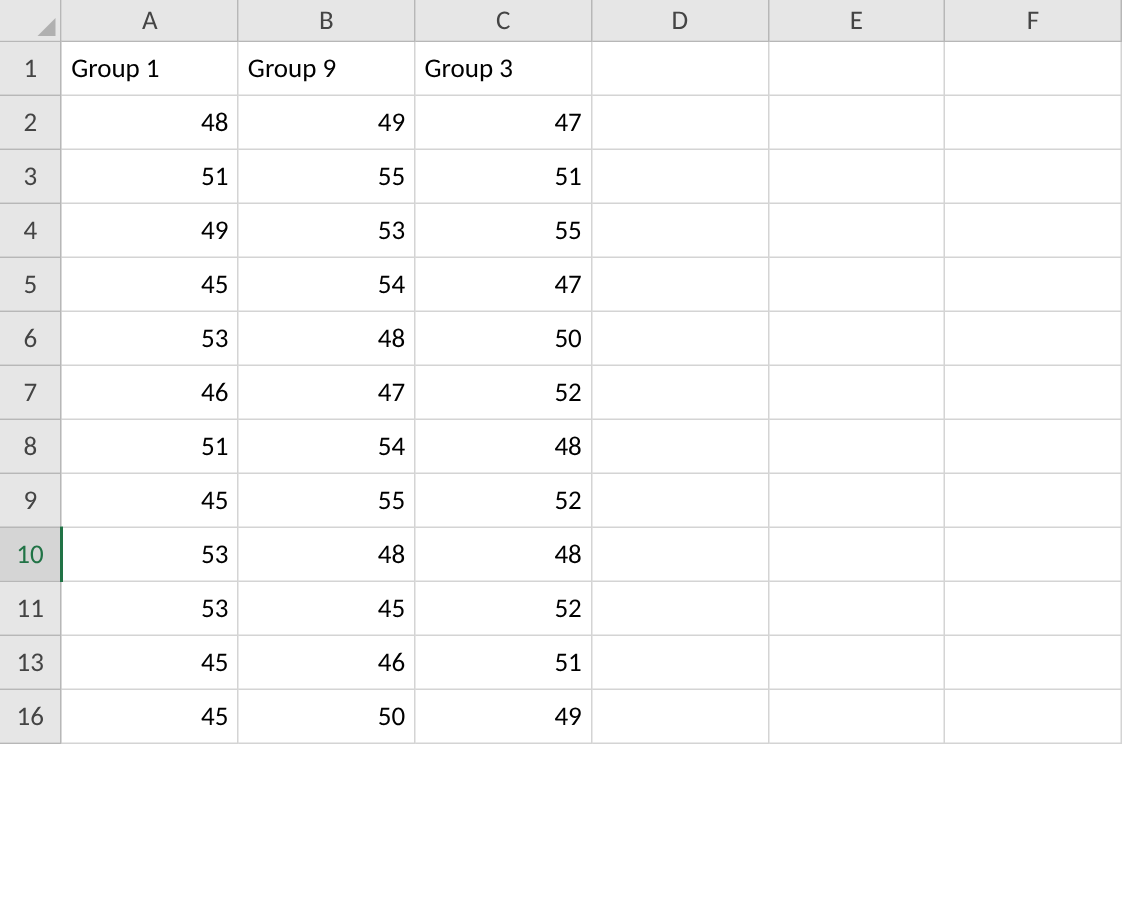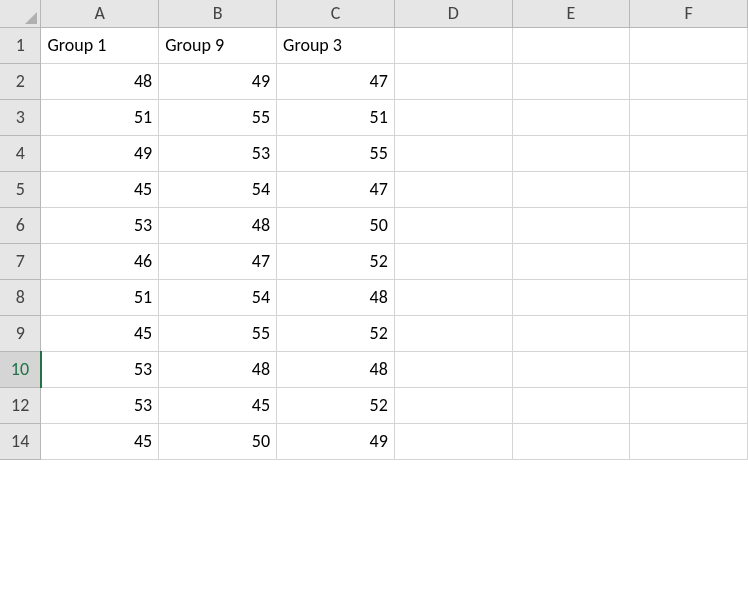--- a/index.html
+++ b/index.html
@@ -198,35 +198,44 @@
     <div class="row-header active">10</div>
     <div class="cell text-right">53</div>
     <div class="cell text-right">48</div>
     <div class="cell text-right">48</div>
     <div class="cell text-right"></div>
     <div class="cell text-right"></div>
     <div class="cell text-right"></div>
   </div>
 
   <div class="row">
-    <div class="row-header">12</div>
+    <div class="row-header">11</div>
     <div class="cell text-right">53</div>
     <div class="cell text-right">45</div>
     <div class="cell text-right">52</div>
     <div class="cell text-right"></div>
     <div class="cell text-right"></div>
     <div class="cell text-right"></div>
   </div>
 
 
-
-
-
-  <div class="row">
-    <div class="row-header">14</div>
+  <div class="row">
+    <div class="row-header">13</div>
+    <div class="cell text-right">45</div>
+    <div class="cell text-right">46</div>
+    <div class="cell text-right">51</div>
+    <div class="cell text-right"></div>
+    <div class="cell text-right"></div>
+    <div class="cell text-right"></div>
+  </div>
+
+
+
+  <div class="row">
+    <div class="row-header">16</div>
     <div class="cell text-right">45</div>
     <div class="cell text-right">50</div>
     <div class="cell text-right">49</div>
     <div class="cell text-right"></div>
     <div class="cell text-right"></div>
     <div class="cell text-right"></div>
   </div>
 
 </div>
 

